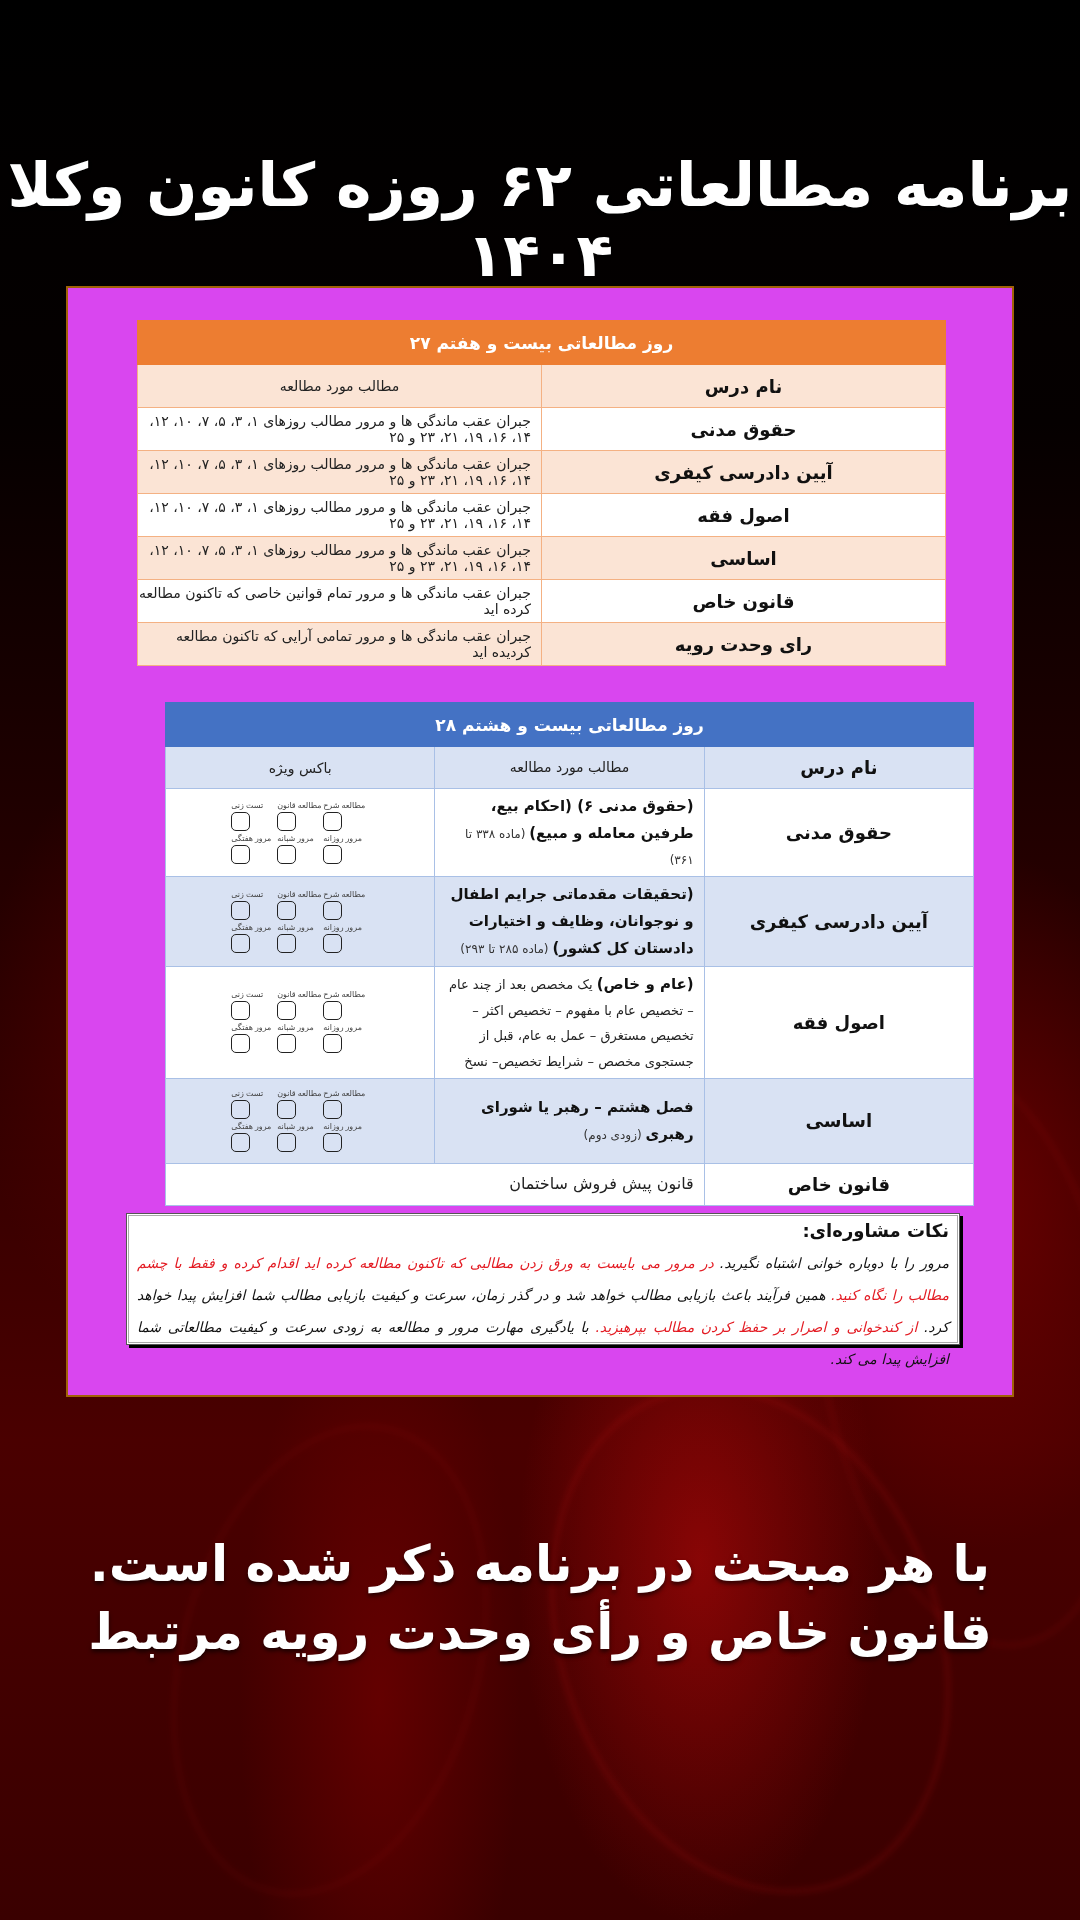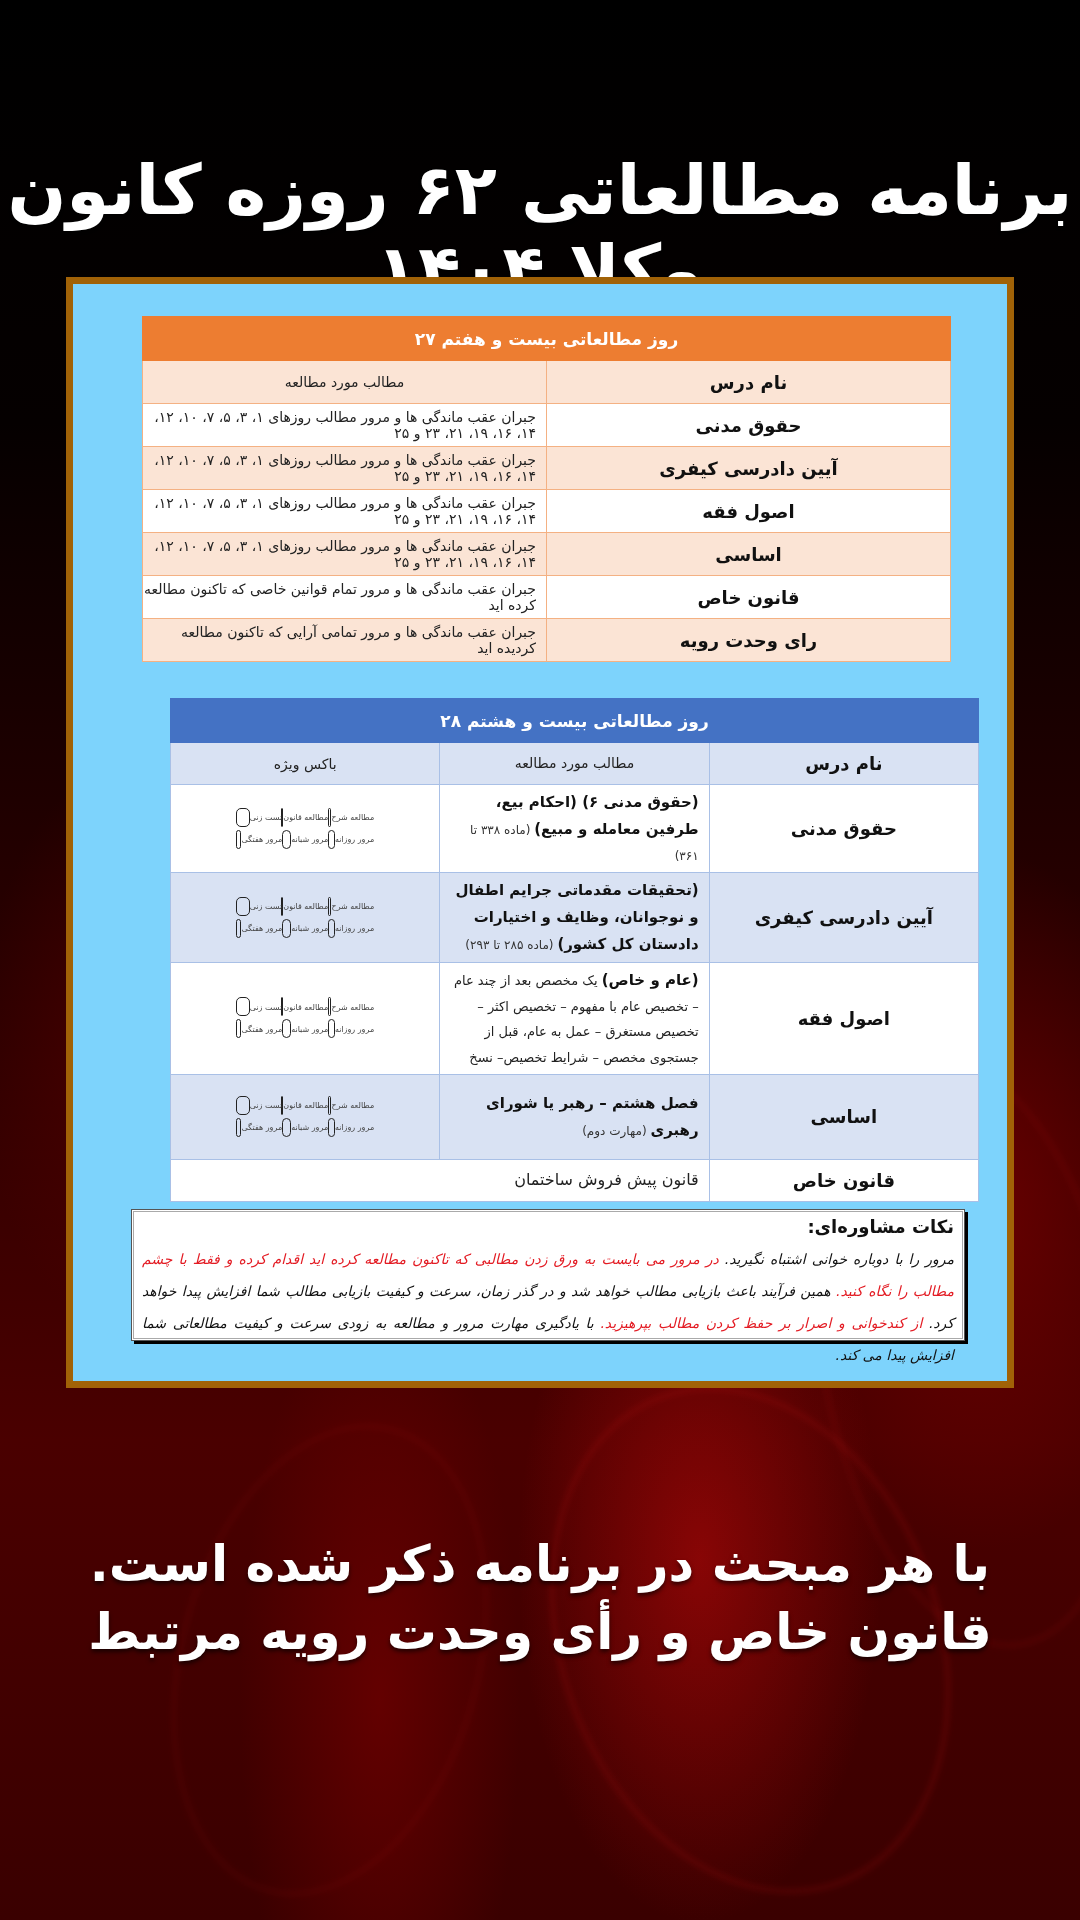--- a/index.html
+++ b/index.html
@@ -16,29 +16,29 @@
   }
   .smoke {
     position: absolute; border-radius: 50%;
     border: 3px solid rgba(220,20,20,0.25);
     filter: blur(3px);
     pointer-events: none;
   }
   .page-title {
     position: absolute; left: 0; top: 150px; width: 1080px;
     text-align: center; direction: rtl;
-    color: #fff; font-weight: bold; font-size: 69px;
+    color: #fff; font-weight: bold; font-size: 60px;
     font-family: "DejaVu Sans", sans-serif;
     text-shadow: 0 2px 3px rgba(0,0,0,0.6);
     letter-spacing: -1px;
   }
   .card {
-    position: absolute; left: 66px; top: 277px; width: 948px; height: 1111px;
-    background: #7dd3fc;
-    border: 7px solid #a16207;
+    position: absolute; left: 66px; top: 286px; width: 948px; height: 1111px;
+    background: #d946ef;
+    border: 2px solid #a16207;
   }
   table { border-collapse: collapse; direction: rtl; position: absolute; left: 69px; width: 809px; table-layout: fixed; }
   td, th { font-family: "DejaVu Sans", sans-serif; }
 
   
   .t27 { top: 32px; }
   .t27 .hdr th { background: #ED7D31; color: #fff; height: 44px; font-size: 17px; font-weight: bold; border: 1px solid #ED7D31; }
   .t27 td { border: 1px solid #F4B183; height: 43px; font-size: 14px; color: #222; }
   .t27 tr.peach td { background: #FBE4D5; }
   .t27 tr.white td { background: #fff; }
@@ -56,21 +56,21 @@
   .t28 td.content { text-align: right; padding: 4px 10px; line-height: 1.8; }
   .t28 td.special { width: 166px; text-align: center; padding: 0; }
   .t28 tr.colhdr td { height: 42px; text-align: center; }
   .t28 tr.colhdr td.content { text-align: center; }
   .t28 tr.big td { height: 85px; }
   .t28 tr.last td { height: 42px; }
   .t28 .bold { font-weight: bold; font-size: 15px; color: #111; }
   .t28 .small { font-size: 12px; color: #333; }
 
   .cbgrid { display: grid; grid-template-columns: repeat(3, 46px); justify-content: center; row-gap: 0; padding: 2px 0; direction: rtl; }
-  .cb-item { display: flex; flex-direction: row; align-items: center; }
+  .cb-item { display: flex; flex-direction: column; align-items: flex-end; font-family: Liberation Serif, serif; }
   .cb-label { font-size: 8px; color: #444; white-space: nowrap; line-height: 11px; height: 11px; }
   .cb-box { width: 19px; height: 19px; border: 1.5px solid #222; border-radius: 5px; background: transparent; margin: 1px 0 2px; cursor: pointer; }
 
   
   .notes {
     position: absolute; left: 58px; top: 925px; width: 834px; height: 132px;
     border: 1px solid #555; outline: 1px solid #aaa; outline-offset: -3px;
     box-shadow: 3px 3px 0 #000;
     direction: rtl; text-align: right; padding: 6px 10px;
     background: #fff;
@@ -236,21 +236,21 @@
               </div>
               <div class="cb-item">
                 <span class="cb-label">مرور هفتگی</span>
                 <div class="cb-box"></div>
               </div>
             </div>
           </td>
     </tr>
     <tr class="lb big">
       <td class="subj">اساسی</td>
-      <td class="content"><span class="bold">فصل هشتم – رهبر یا شورای رهبری</span><span class="small"> (مهارت دوم)</span></td>
+      <td class="content"><span class="bold">فصل هشتم – رهبر یا شورای رهبری</span><span class="small"> (زودی دوم)</span></td>
       <td class="special">
             <div class="cbgrid">
               <div class="cb-item">
                 <span class="cb-label">مطالعه شرح</span>
                 <div class="cb-box"></div>
               </div>
               <div class="cb-item">
                 <span class="cb-label">مطالعه قانون</span>
                 <div class="cb-box"></div>
               </div>

